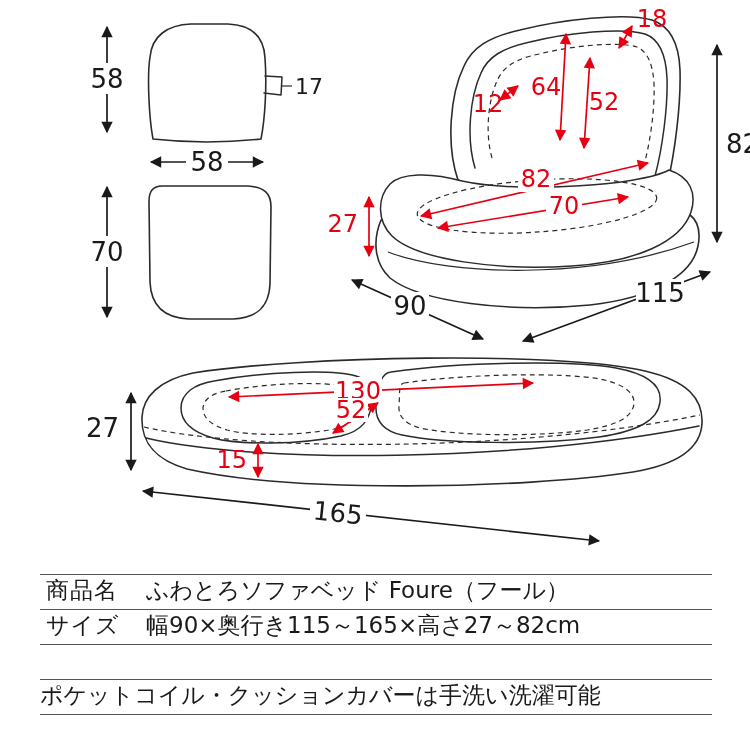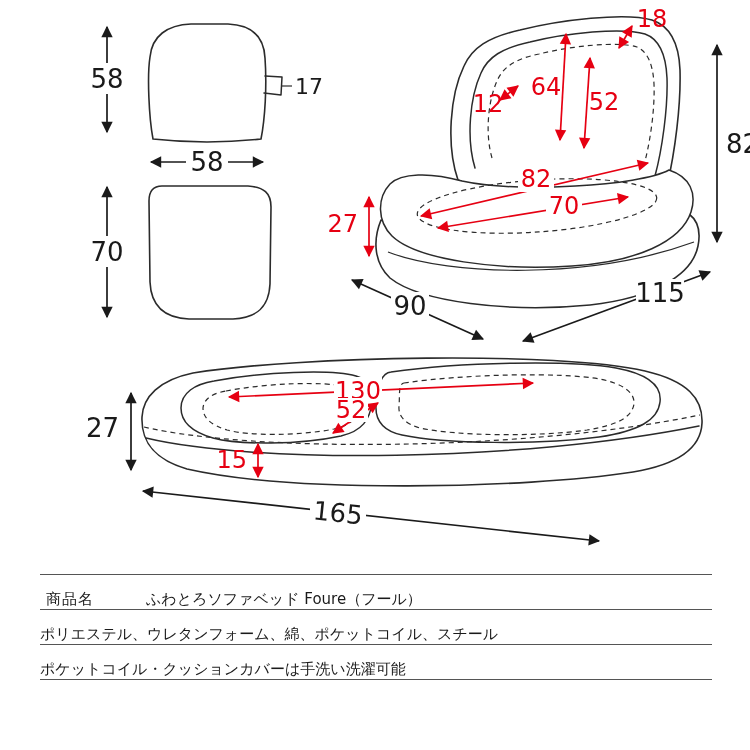--- a/index.html
+++ b/index.html
@@ -13,23 +13,23 @@
   .thin { fill:none; stroke:#2b2b2b; stroke-width:1.2; }
   .dash { fill:none; stroke:#2b2b2b; stroke-width:1.2; stroke-dasharray:5 4; }
   .dimB { stroke:#1a1a1a; stroke-width:1.7; fill:none; }
   .dimR { stroke:#e60012; stroke-width:1.7; fill:none; }
   .txtB { fill:#1a1a1a; font-size:26px; }
   .txtB-s { fill:#1a1a1a; font-size:22px; }
   .txtR { fill:#e60012; font-size:24px; }
   .bgw { fill:#ffffff; stroke:none; }
 
   .spec-table { position:absolute; left:40px; top:574px; width:672px; border-top:1.5px solid #555; }
-  .spec-row { display:flex; align-items:flex-end; height:35px; border-bottom:1.5px solid #555; color:#1a1a1a; font-size:15px; }
+  .spec-row { display:flex; align-items:flex-start; height:35px; border-bottom:1.5px solid #555; color:#1a1a1a; font-size:23px; }
   .spec-label { width:106px; padding-left:6px; letter-spacing:1px; font-weight:500; white-space:nowrap; }
-  .spec-value { flex:1; white-space:nowrap;margin-top:16px; }
+  .spec-value { flex:1; white-space:nowrap; }
 </style>
 </head>
 <body>
 
 <div class="canvas">
 
 <svg class="diagram" width="750" height="565" viewBox="0 0 750 565">
   <defs>
     <marker id="mB" viewBox="0 0 12 12" refX="10" refY="6" markerWidth="8" markerHeight="8" orient="auto-start-reverse">
       <path d="M1,1 L11,6 L1,11 Z" fill="#1a1a1a"></path>
@@ -138,20 +138,23 @@
     <text class="txtB" text-anchor="middle" x="338" y="522" transform="rotate(6 338 512)">165</text>
   </g>
 </svg>
 
 <div class="spec-table">
   <div class="spec-row">
     <div class="spec-label">商品名</div>
     <div class="spec-value">ふわとろソファベッド Foure（フール）</div>
   </div>
   <div class="spec-row">
-    <div class="spec-value">ポリエステル、ウレタンフォーム、綿、ポケットコイル、スチール</div>
+    <div class="spec-label">サイズ</div>
+    <div class="spec-value">幅90×奥行き115～165×高さ27～82cm</div>
+  </div>
+  <div class="spec-row">
   </div>
   <div class="spec-row">
     <div class="spec-value">ポケットコイル・クッションカバーは手洗い洗濯可能</div>
   </div>
 </div>
 
 </div>
 
 </body></html>

